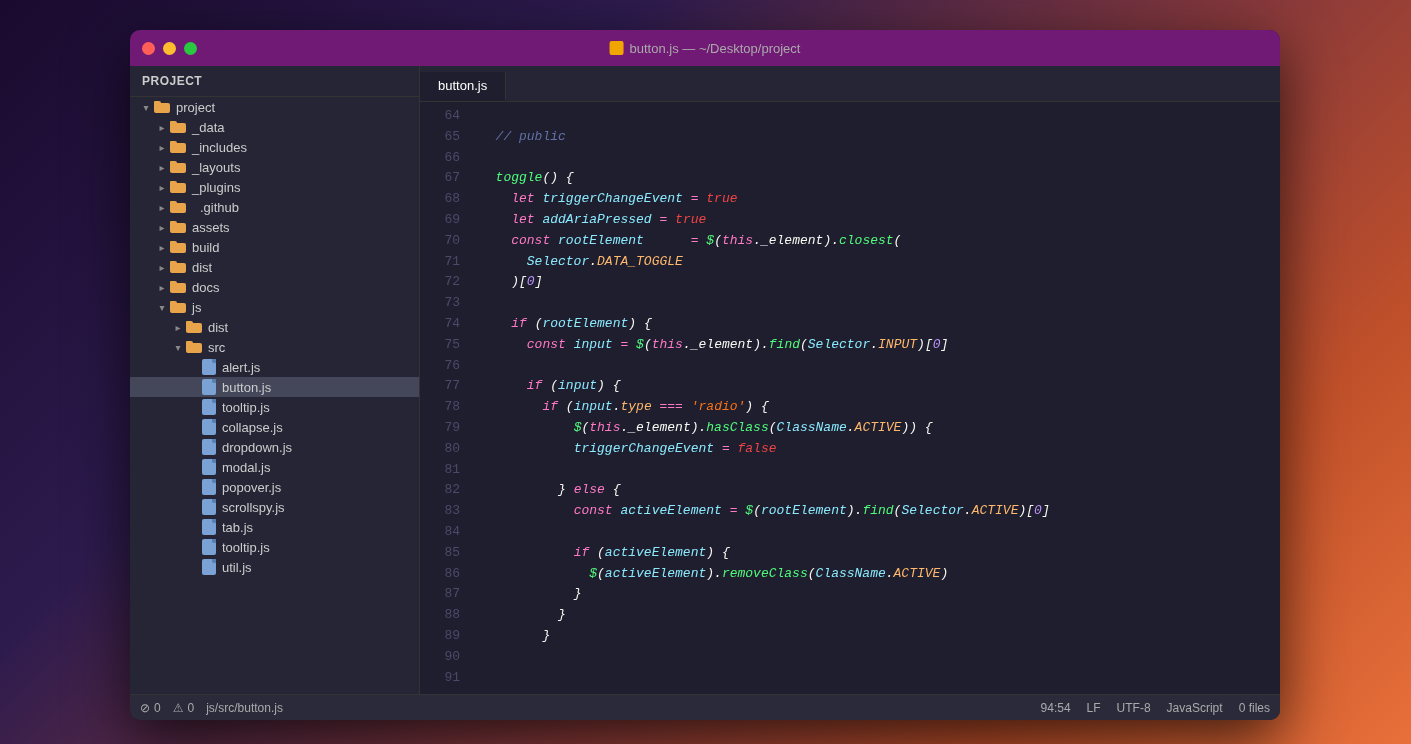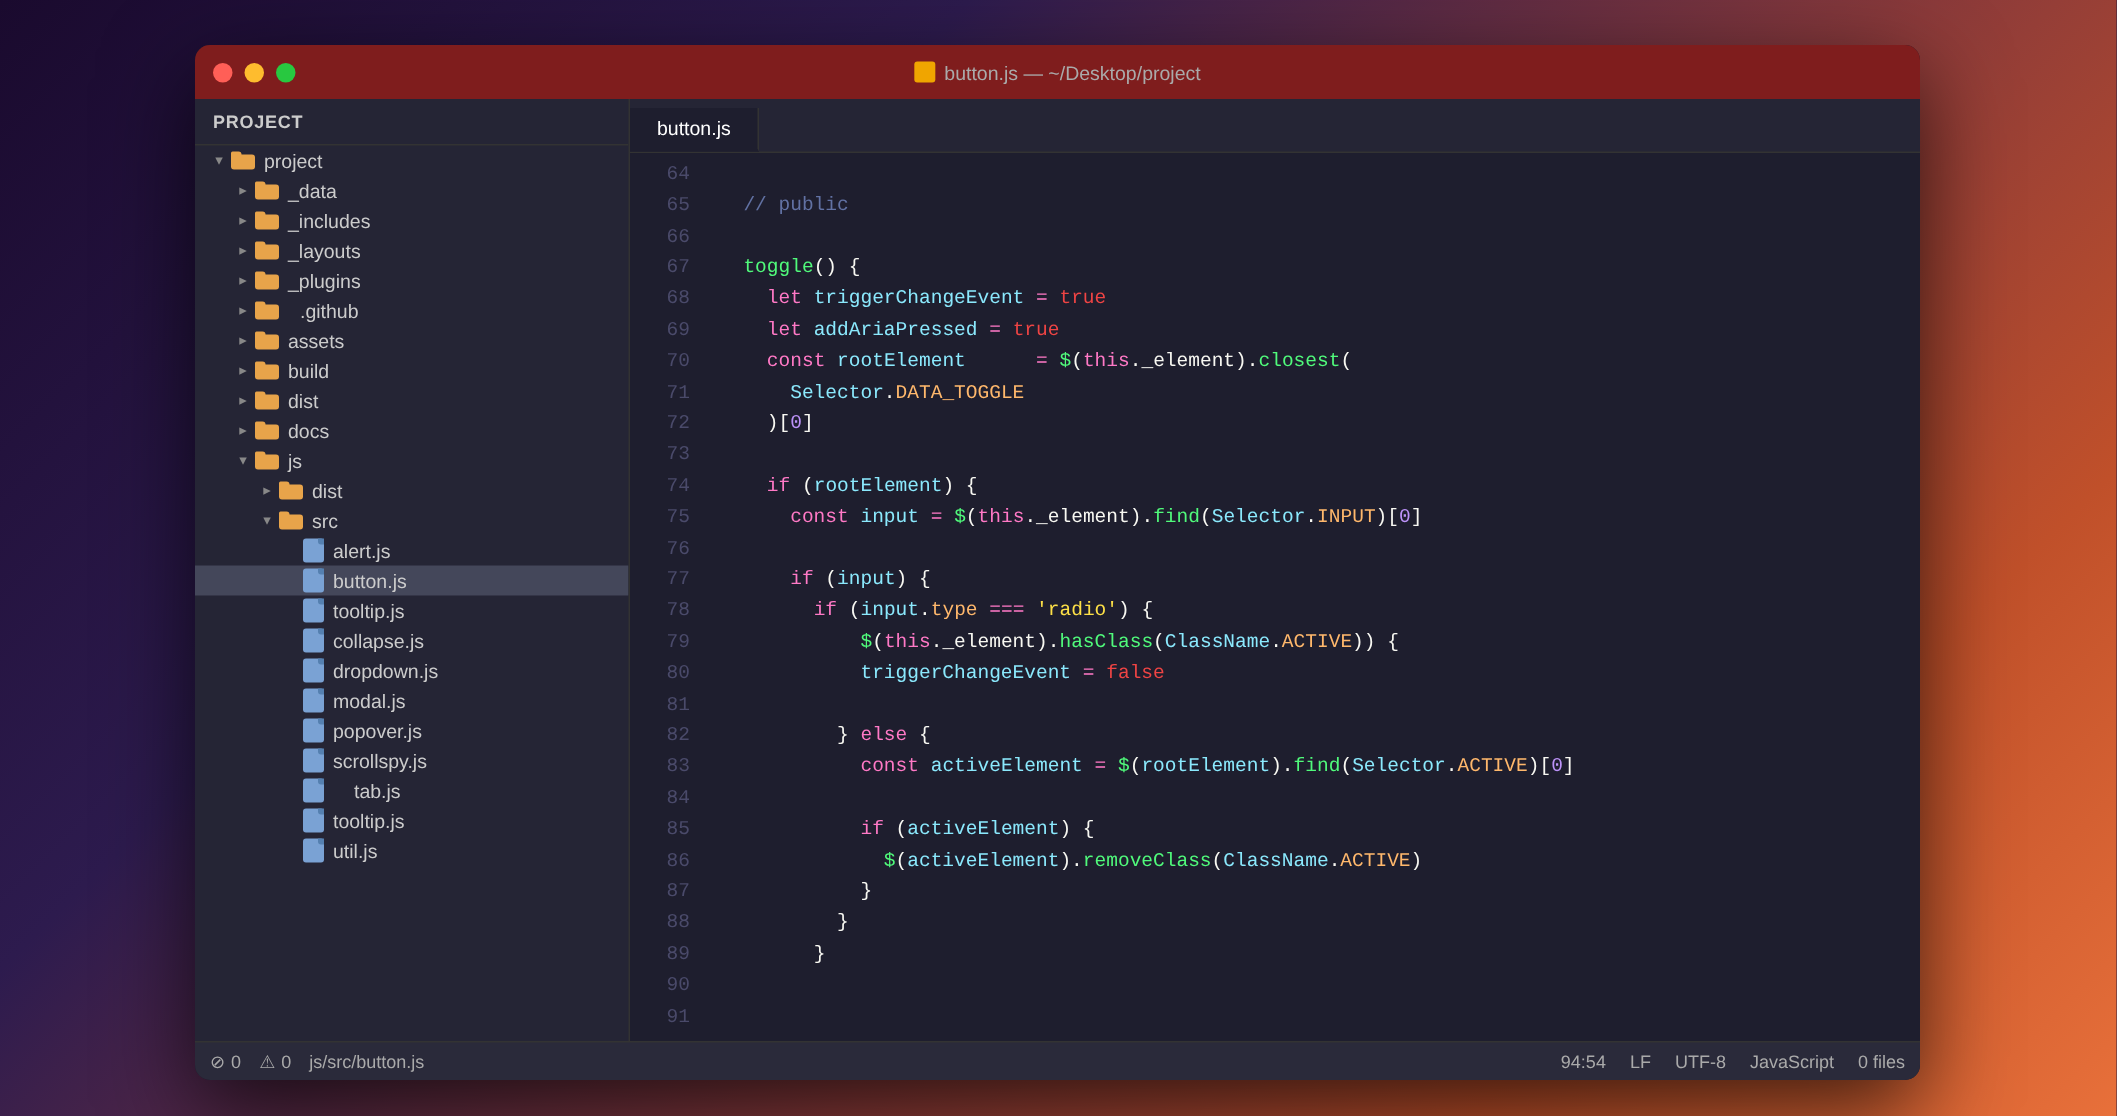--- a/index.html
+++ b/index.html
@@ -21,21 +21,21 @@
       background: #1e1e2e;
       border-radius: 10px;
       box-shadow: 0 20px 60px rgba(0,0,0,0.7);
       display: flex;
       flex-direction: column;
       overflow: hidden;
     }
 
     .title-bar {
       height: 36px;
-      background: #7f1d1d;
+      background: #701a75;
       display: flex;
       align-items: center;
       padding: 0 12px;
       flex-shrink: 0;
       position: relative;
     }
 
     .traffic-lights {
       display: flex;
       gap: 8px;
@@ -241,27 +241,28 @@
       padding: 4px 0 4px 12px;
       font-family: 'Menlo', 'Monaco', 'Courier New', monospace;
       font-size: 13px;
       line-height: 1.6;
       color: #cdd6f4;
     }
 
     .code-line {
       white-space: pre;
       min-height: 1.6em;
+      font-style: italic;
     }
 
     
     .c-comment { color: #6272a4; }
     .c-keyword { color: #ff79c6; }
     .c-function { color: #50fa7b; }
-    .c-string { color: #fde047; }
+    .c-string { color: #f97316; }
     .c-number { color: #bd93f9; }
     .c-var { color: #8be9fd; }
     .c-property { color: #ffb86c; }
     .c-operator { color: #ff79c6; }
     .c-paren { color: #f8f8f2; }
     .c-bracket { color: #f8f8f2; }
     .c-plain { color: #f8f8f2; }
     .c-selector { color: #50fa7b; }
     .c-bool { color: #ef4444; }
 
@@ -468,21 +469,21 @@
           <div class="tree-item">
             <span class="indent" style="width:56px;display:inline-block"></span>
             <span style="width:16px;display:inline-block"></span>
             <span class="file-icon"></span>
             <span style="margin-left:2px">scrollspy.js</span>
           </div>
           <div class="tree-item">
             <span class="indent" style="width:56px;display:inline-block"></span>
             <span style="width:16px;display:inline-block"></span>
             <span class="file-icon"></span>
-            <span style="margin-left:16px">tab.js</span>
+            <span style="margin-left:2px">tab.js</span>
           </div>
           <div class="tree-item">
             <span class="indent" style="width:56px;display:inline-block"></span>
             <span style="width:16px;display:inline-block"></span>
             <span class="file-icon"></span>
             <span style="margin-left:2px">tooltip.js</span>
           </div>
           <div class="tree-item">
             <span class="indent" style="width:56px;display:inline-block"></span>
             <span style="width:16px;display:inline-block"></span>

